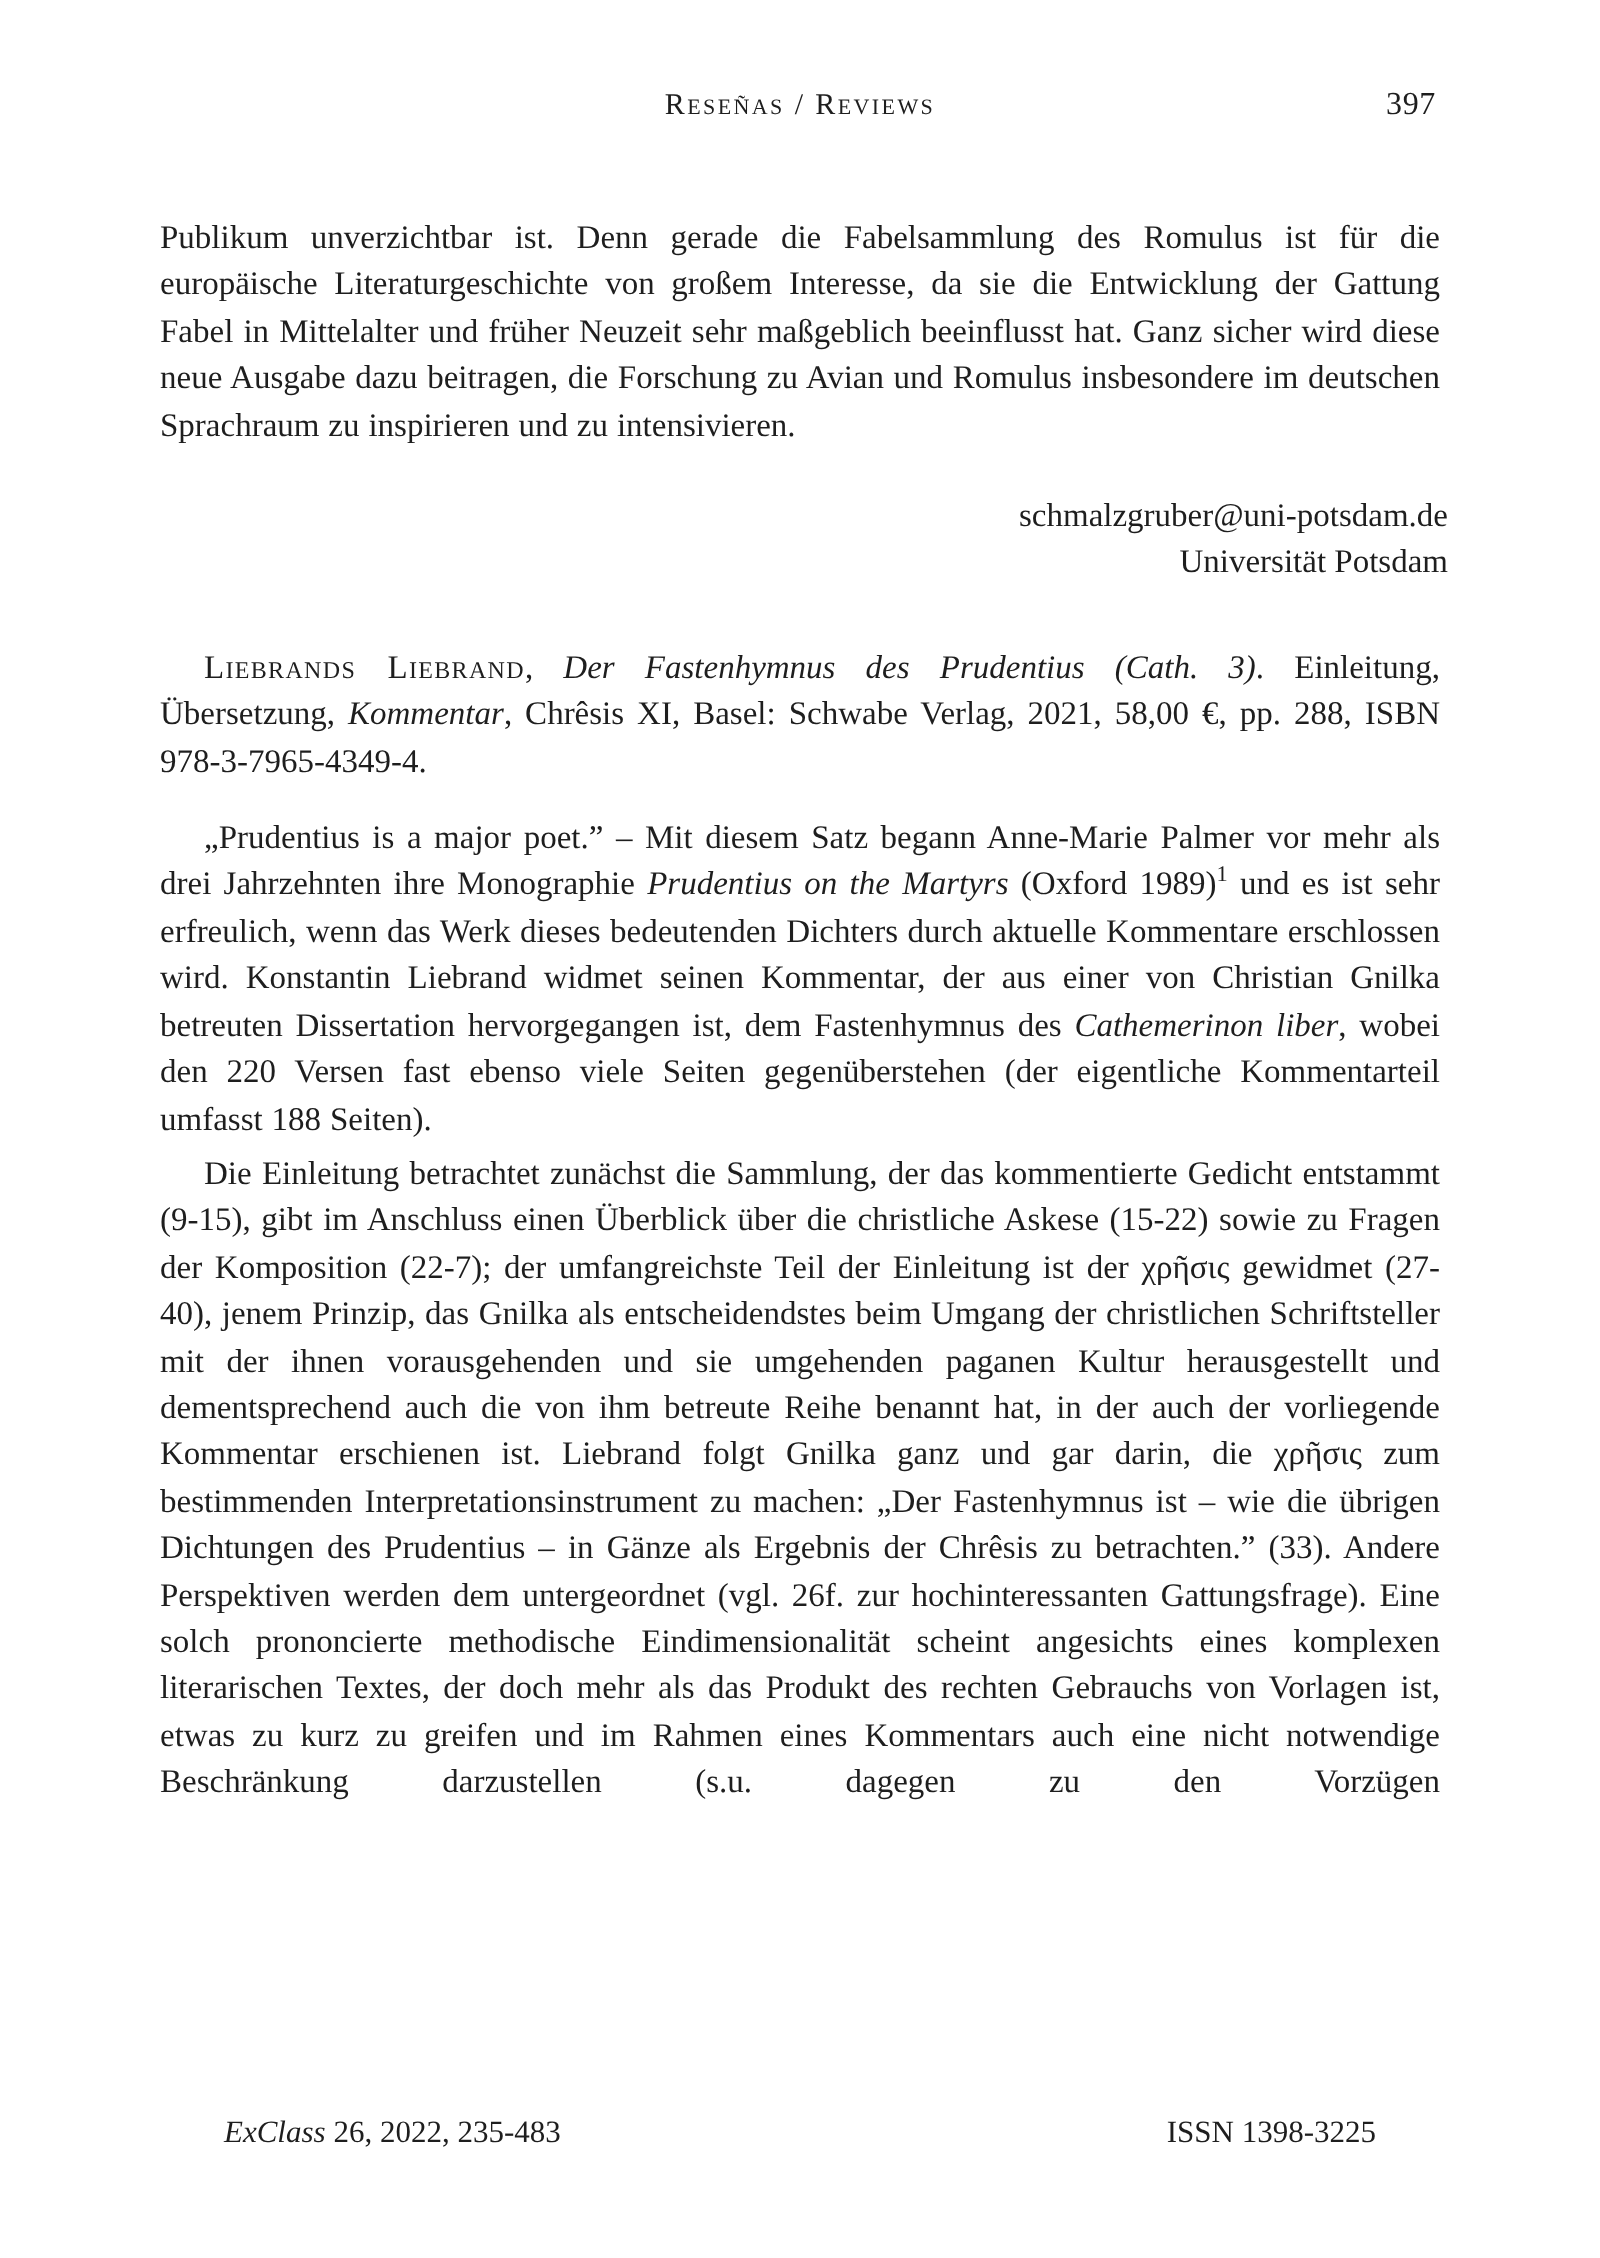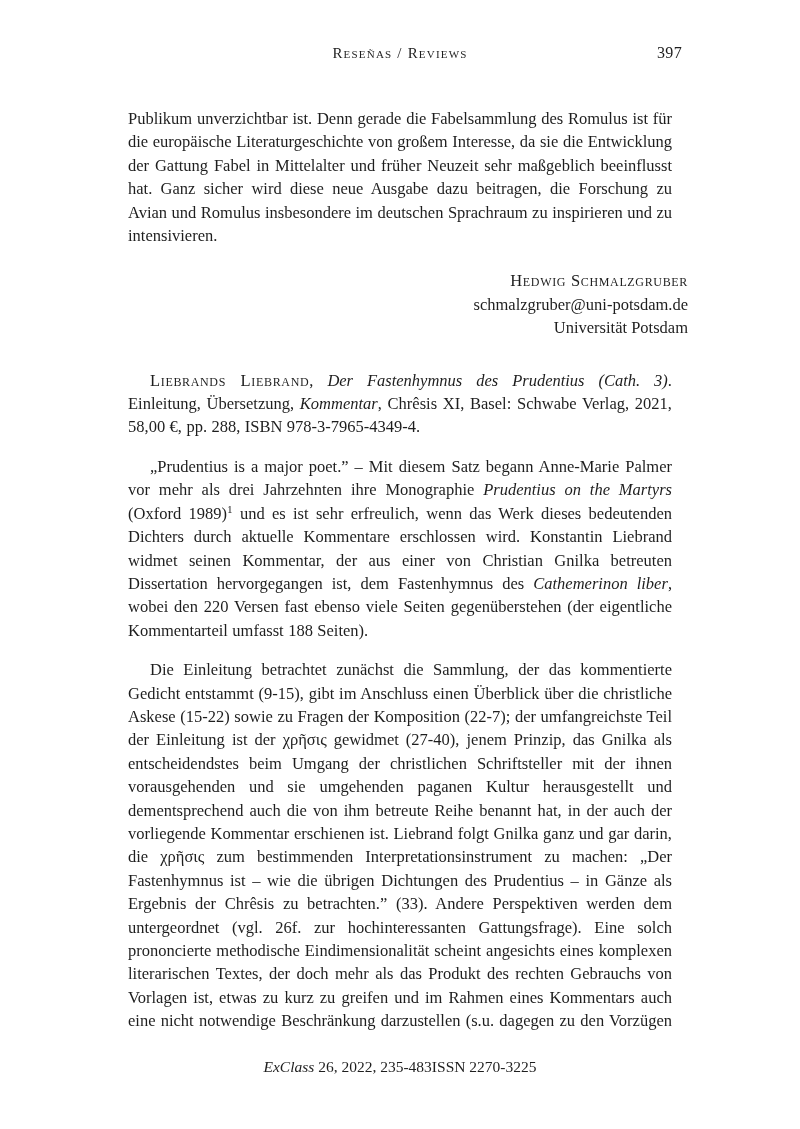--- a/index.html
+++ b/index.html
@@ -9,21 +9,21 @@
   }
   body {
     width: 800px;
     height: 1129px;
     position: relative;
     overflow: hidden;
     color: #1e1e1e;
     font-family: "Liberation Serif", "DejaVu Serif", serif;
     -webkit-font-smoothing: antialiased;
   }
-  .page { padding: 0 112px; }
+  .page { padding: 0 76px; }
 
   
   .running-head {
     margin-top: 44px;
     position: relative;
     text-align: center;
     font-size: 15px;
     line-height: 18px;
   }
   .head-title {
@@ -36,21 +36,21 @@
     top: 0;
     font-size: 16px;
     letter-spacing: 0.02em;
   }
 
   
   .para {
     font-size: 16.5px;
     line-height: 23.4px;
     text-align: justify;
-    margin: 16px;
+    margin: 4px;
     word-spacing: 0.02em;
   }
   .indent { text-indent: 22px; }
   .cont { text-align-last: justify; }
 
   #prev-para { margin-top: 45px; }
 
   .signature {
     margin-top: 22px;
     text-align: right;
@@ -69,51 +69,50 @@
   }
   .fn-num { margin-right: 5px; }
 
   .footer {
     position: absolute;
     left: 112px;
     right: 112px;
     top: 1058px;
     font-size: 15.5px;
     display: flex;
-    justify-content: center;
+    justify-content: space-between;
   }
 
   
   .run-i { font-style: italic; }
   .run-sc { font-variant: small-caps; letter-spacing: 0.04em; }
   .run-sup { vertical-align: super; font-size: 68%; line-height: 0; }
 </style>
 </head>
 <body>
 
 <div class="page">
 
   <header class="running-head">
     <span class="head-title">Reseñas / Reviews</span>
     <span class="page-num">397</span>
   </header>
 
   <p class="para" id="prev-para">Publikum unverzichtbar ist. Denn gerade die Fabelsammlung des Romulus ist für die europäische Literaturgeschichte von großem Interesse, da sie die Entwicklung der Gattung Fabel in Mittelalter und früher Neuzeit sehr maßgeblich beeinflusst hat. Ganz sicher wird diese neue Ausgabe dazu beitragen, die Forschung zu Avian und Romulus insbesondere im deutschen Sprachraum zu inspirieren und zu intensivieren.</p>
 
   <div class="signature">
-    <div class="sig-name">Hedwig Schmalzgruber</div>
     <div>schmalzgruber@uni-potsdam.de</div>
     <div>Universität Potsdam</div>
   </div>
 
   <p class="para indent review-heading"><span class="run-sc">Liebrands Liebrand</span><span>, </span><span class="run-i">Der Fastenhymnus des Prudentius (Cath. 3)</span><span>. Einleitung, Übersetzung, </span><span class="run-i">Kommentar</span><span>, Chrêsis XI, Basel: Schwabe Verlag, 2021, 58,00 €, pp. 288, ISBN 978-3-7965-4349-4.</span></p>
 
   <p class="para indent body-first"><span>„Prudentius is a major poet.” – Mit diesem Satz begann Anne-Marie Palmer vor mehr als drei Jahrzehnten ihre Monographie </span><span class="run-i">Prudentius on the Martyrs</span><span> (Oxford 1989)</span><span class="run-sup">1</span><span> und es ist sehr erfreulich, wenn das Werk dieses bedeutenden Dichters durch aktuelle Kommentare erschlossen wird. Konstantin Liebrand widmet seinen Kommentar, der aus einer von Christian Gnilka betreuten Dissertation hervorgegangen ist, dem Fastenhymnus des </span><span class="run-i">Cathemerinon liber</span><span>, wobei den 220 Versen fast ebenso viele Seiten gegenüberstehen (der eigentliche Kommentarteil umfasst 188 Seiten).</span></p>
 
   <p class="para indent cont"><span>Die Einleitung betrachtet zunächst die Sammlung, der das kommentierte Gedicht entstammt (9-15), gibt im Anschluss einen Überblick über die christliche Askese (15-22) sowie zu Fragen der Komposition (22-7); der umfangreichste Teil der Einleitung ist der χρῆσις gewidmet (27-40), jenem Prinzip, das Gnilka als entscheidendstes beim Umgang der christlichen Schriftsteller mit der ihnen vorausgehenden und sie umgehenden paganen Kultur herausgestellt und dementsprechend auch die von ihm betreute Reihe benannt hat, in der auch der vorliegende Kommentar erschienen ist. Liebrand folgt Gnilka ganz und gar darin, die χρῆσις zum bestimmenden Interpretationsinstrument zu machen: „Der Fastenhymnus ist – wie die übrigen Dichtungen des Prudentius – in Gänze als Ergebnis der Chrêsis zu betrachten.” (33). Andere Perspektiven werden dem untergeordnet (vgl. 26f. zur hochinteressanten Gattungsfrage). Eine solch prononcierte methodische Eindimensionalität scheint angesichts eines komplexen literarischen Textes, der doch mehr als das Produkt des rechten Gebrauchs von Vorlagen ist, etwas zu kurz zu greifen und im Rahmen eines Kommentars auch eine nicht notwendige Beschränkung darzustellen (s.u. dagegen zu den Vorzügen</span></p>
 
 
   <footer class="footer">
     <span><span class="run-i">ExClass</span><span> 26, 2022, 235-483</span></span>
-    <span>ISSN 2270-3225</span>
+    <span>ISSN 1398-3225</span>
   </footer>
 
 </div>
 
 </body></html>

